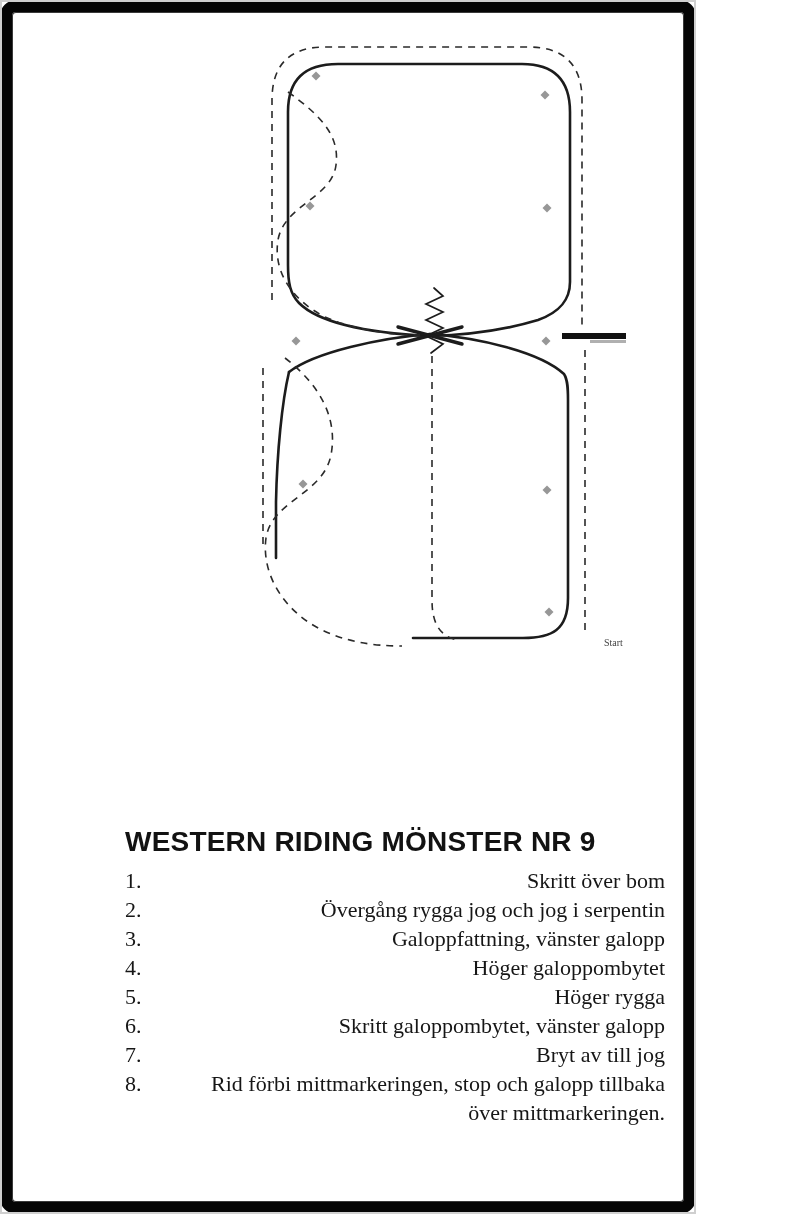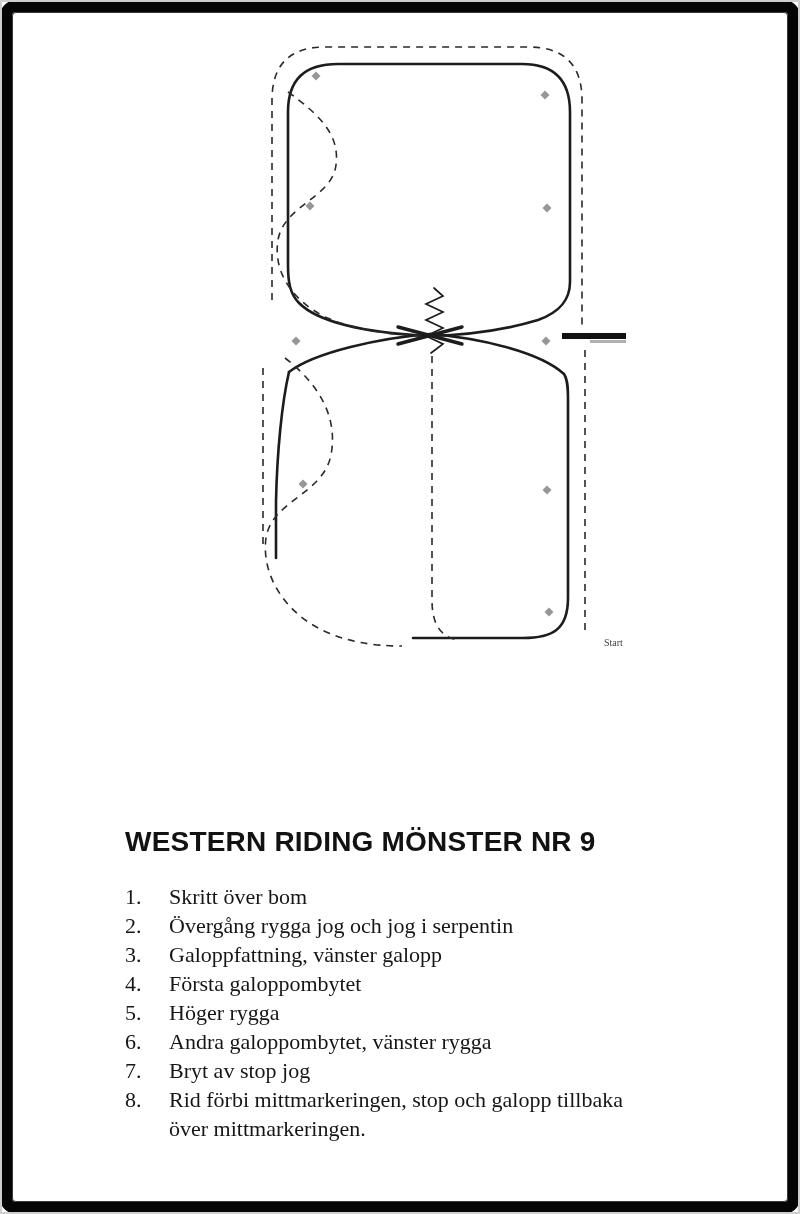--- a/index.html
+++ b/index.html
@@ -1,18 +1,18 @@
 <!DOCTYPE html>
 <html><head>
 <meta charset="utf-8">
 <style>
   html, body { margin: 0; padding: 0; background: #ffffff; }
   .page {
     position: relative;
-    width: 800px;
+    width: 696px;
     height: 1214px;
     background: #ffffff;
     overflow: hidden;
     font-family: "Liberation Serif", serif;
     color: #161616;
   }
   
   .frame {
     position: absolute;
     inset: 0;
@@ -38,36 +38,36 @@
     position: absolute;
     left: 125px;
     top: 826px;
     width: 540px;
   }
   .title {
     font-family: "Liberation Sans", sans-serif;
     font-weight: bold;
     font-size: 28px;
     letter-spacing: 0.2px;
-    margin: 0 0 24px 0;
+    margin: 0 0 8px 0;
     color: #121212;
     white-space: nowrap;
   }
   .steps { margin-top: 4px; }
   .step {
     display: flex;
     align-items: flex-start;
     font-size: 22px;
     line-height: 29px;
   }
   .step .num {
     flex: 0 0 44px;
     width: 44px;
   }
-  .step .txt { flex: 1 1 auto; }
+  .step .txt { flex: 1 1 auto; text-align: right; }
 </style>
 </head>
 <body>
 
 <div class="page">
 
   <div class="diagram-wrap">
     <svg width="800" height="690" viewBox="0 0 800 690" xmlns="http://www.w3.org/2000/svg">
 
       <g fill="none" stroke-width="2.6" stroke-linecap="round" stroke="#1c1c1c">
@@ -120,33 +120,33 @@
       <div class="step">
         <span class="num">2.</span>
         <span class="txt">Övergång rygga jog och jog i serpentin</span>
       </div>
       <div class="step">
         <span class="num">3.</span>
         <span class="txt">Galoppfattning, vänster galopp</span>
       </div>
       <div class="step">
         <span class="num">4.</span>
-        <span class="txt">Första galoppombytet</span>
+        <span class="txt">Höger galoppombytet</span>
       </div>
       <div class="step">
         <span class="num">5.</span>
         <span class="txt">Höger rygga</span>
       </div>
       <div class="step">
         <span class="num">6.</span>
-        <span class="txt">Andra galoppombytet, vänster rygga</span>
+        <span class="txt">Skritt galoppombytet, vänster galopp</span>
       </div>
       <div class="step">
         <span class="num">7.</span>
-        <span class="txt">Bryt av stop jog</span>
+        <span class="txt">Bryt av till jog</span>
       </div>
       <div class="step">
         <span class="num">8.</span>
         <span class="txt">Rid förbi mittmarkeringen, stop och galopp tillbaka över mittmarkeringen.</span>
       </div>
     </div>
   </div>
 
   <div class="frame"></div>
   <div class="frame-outer"></div>

